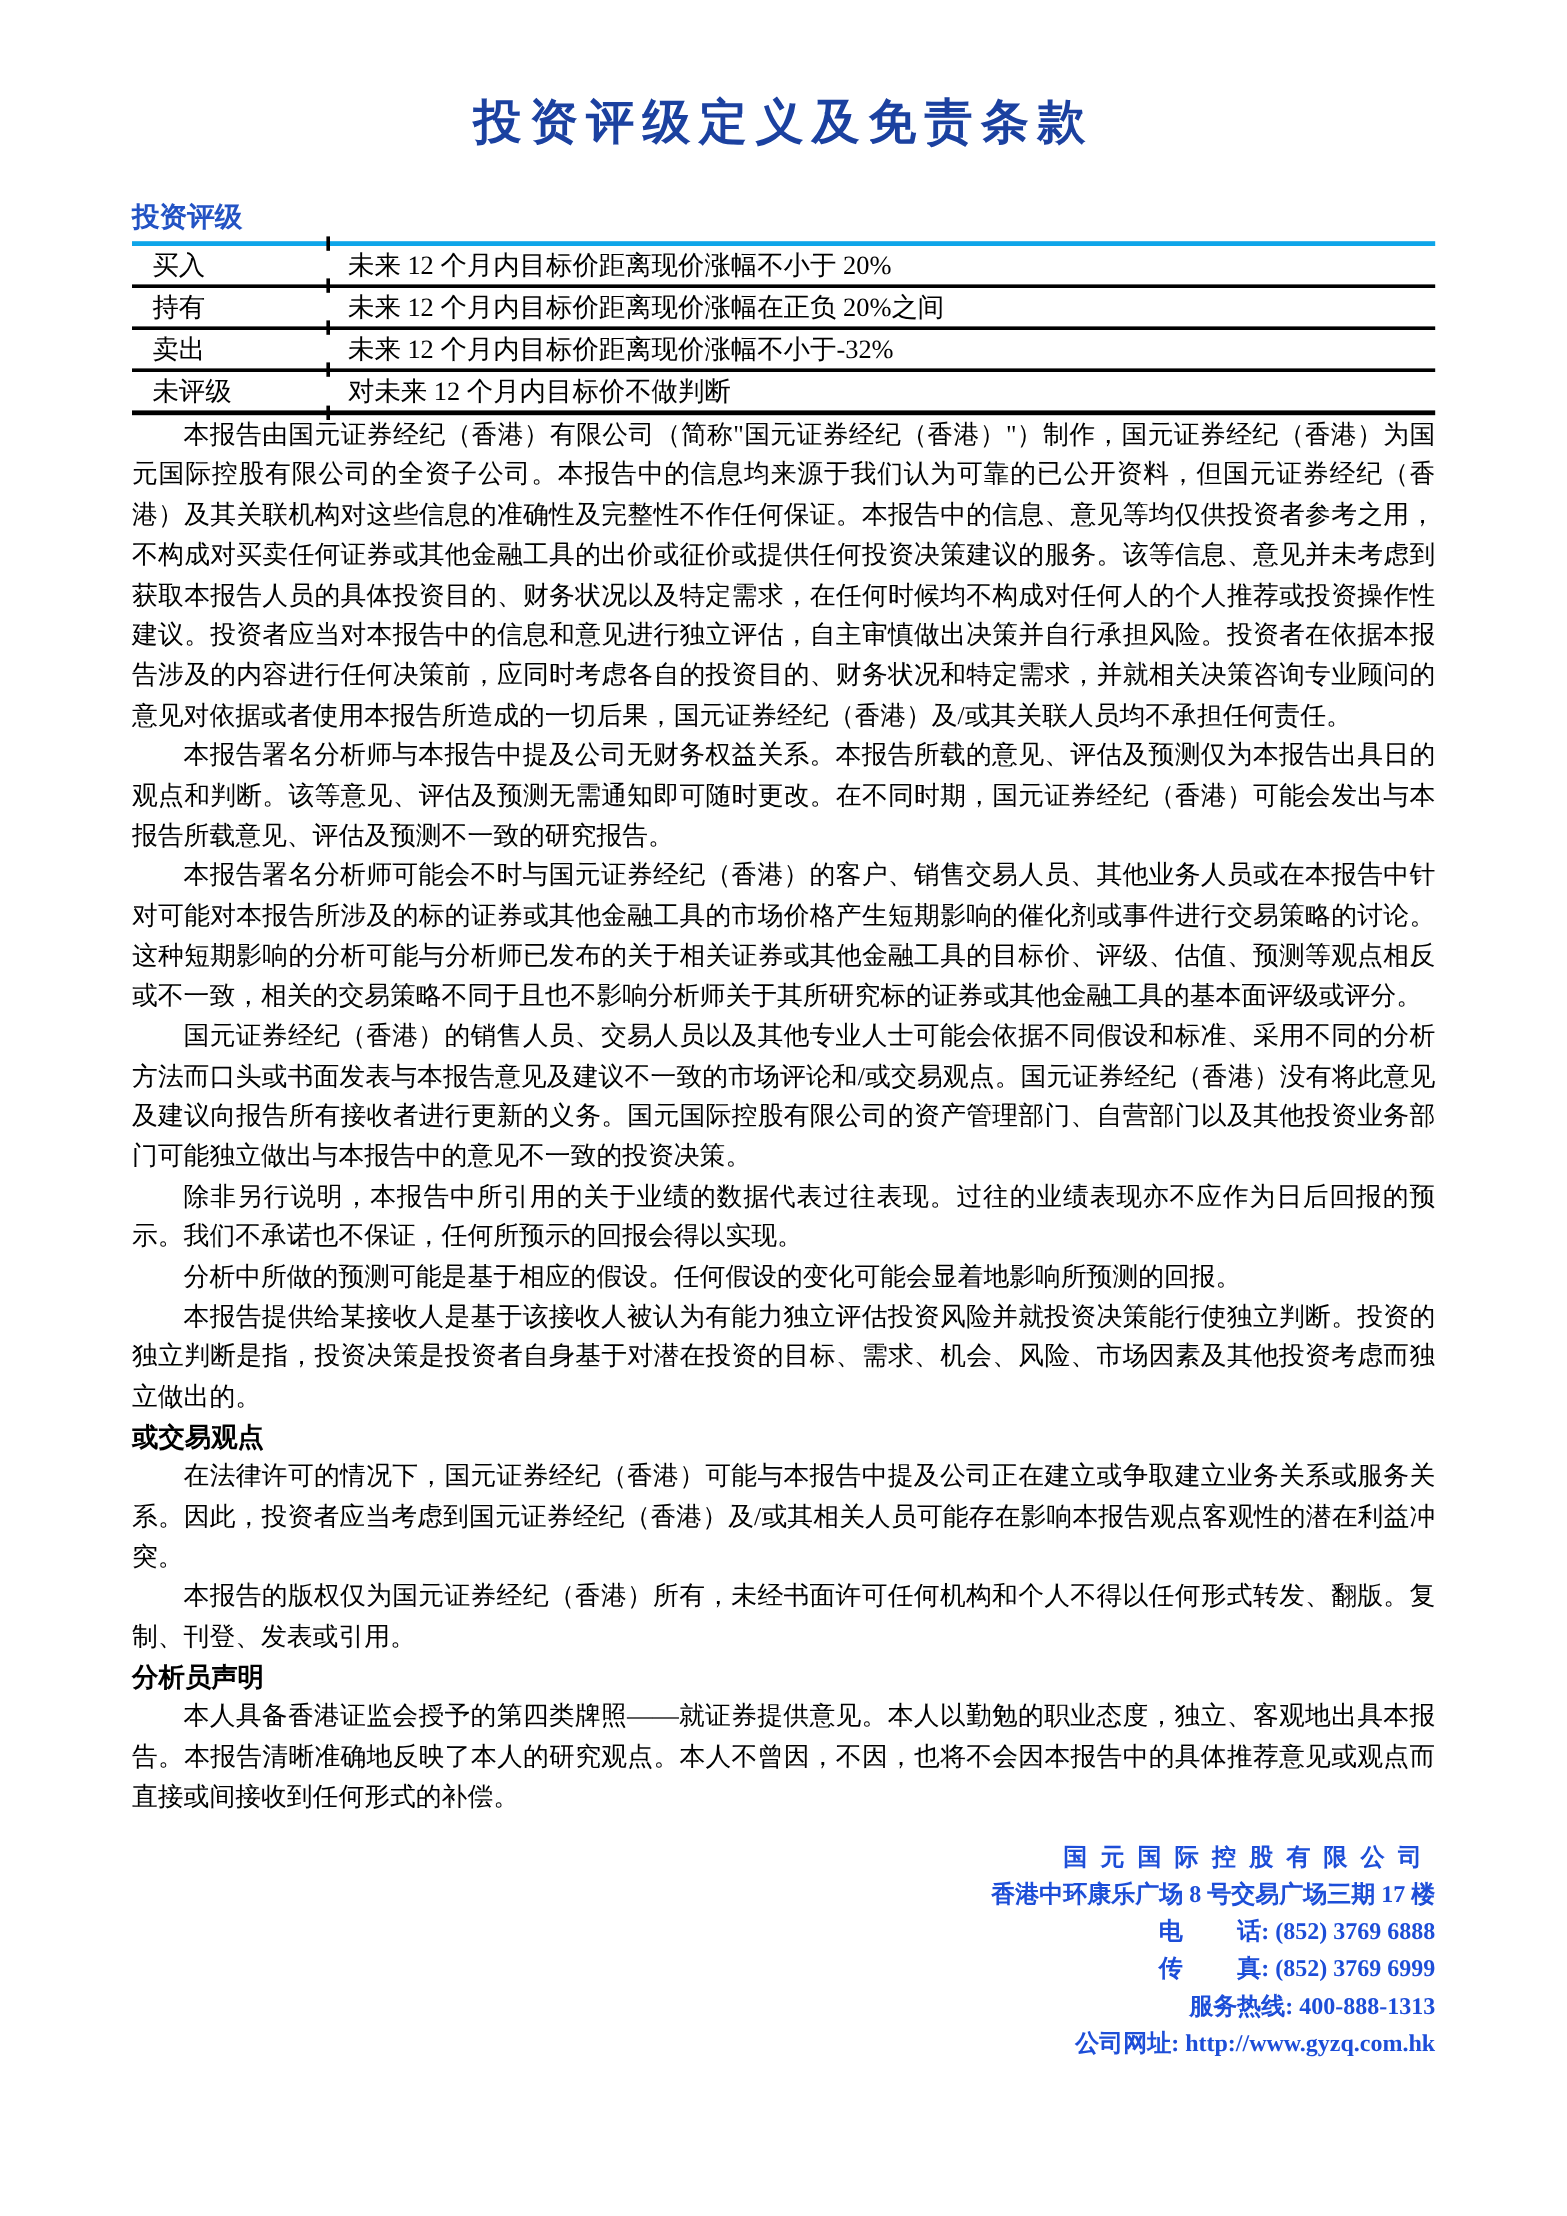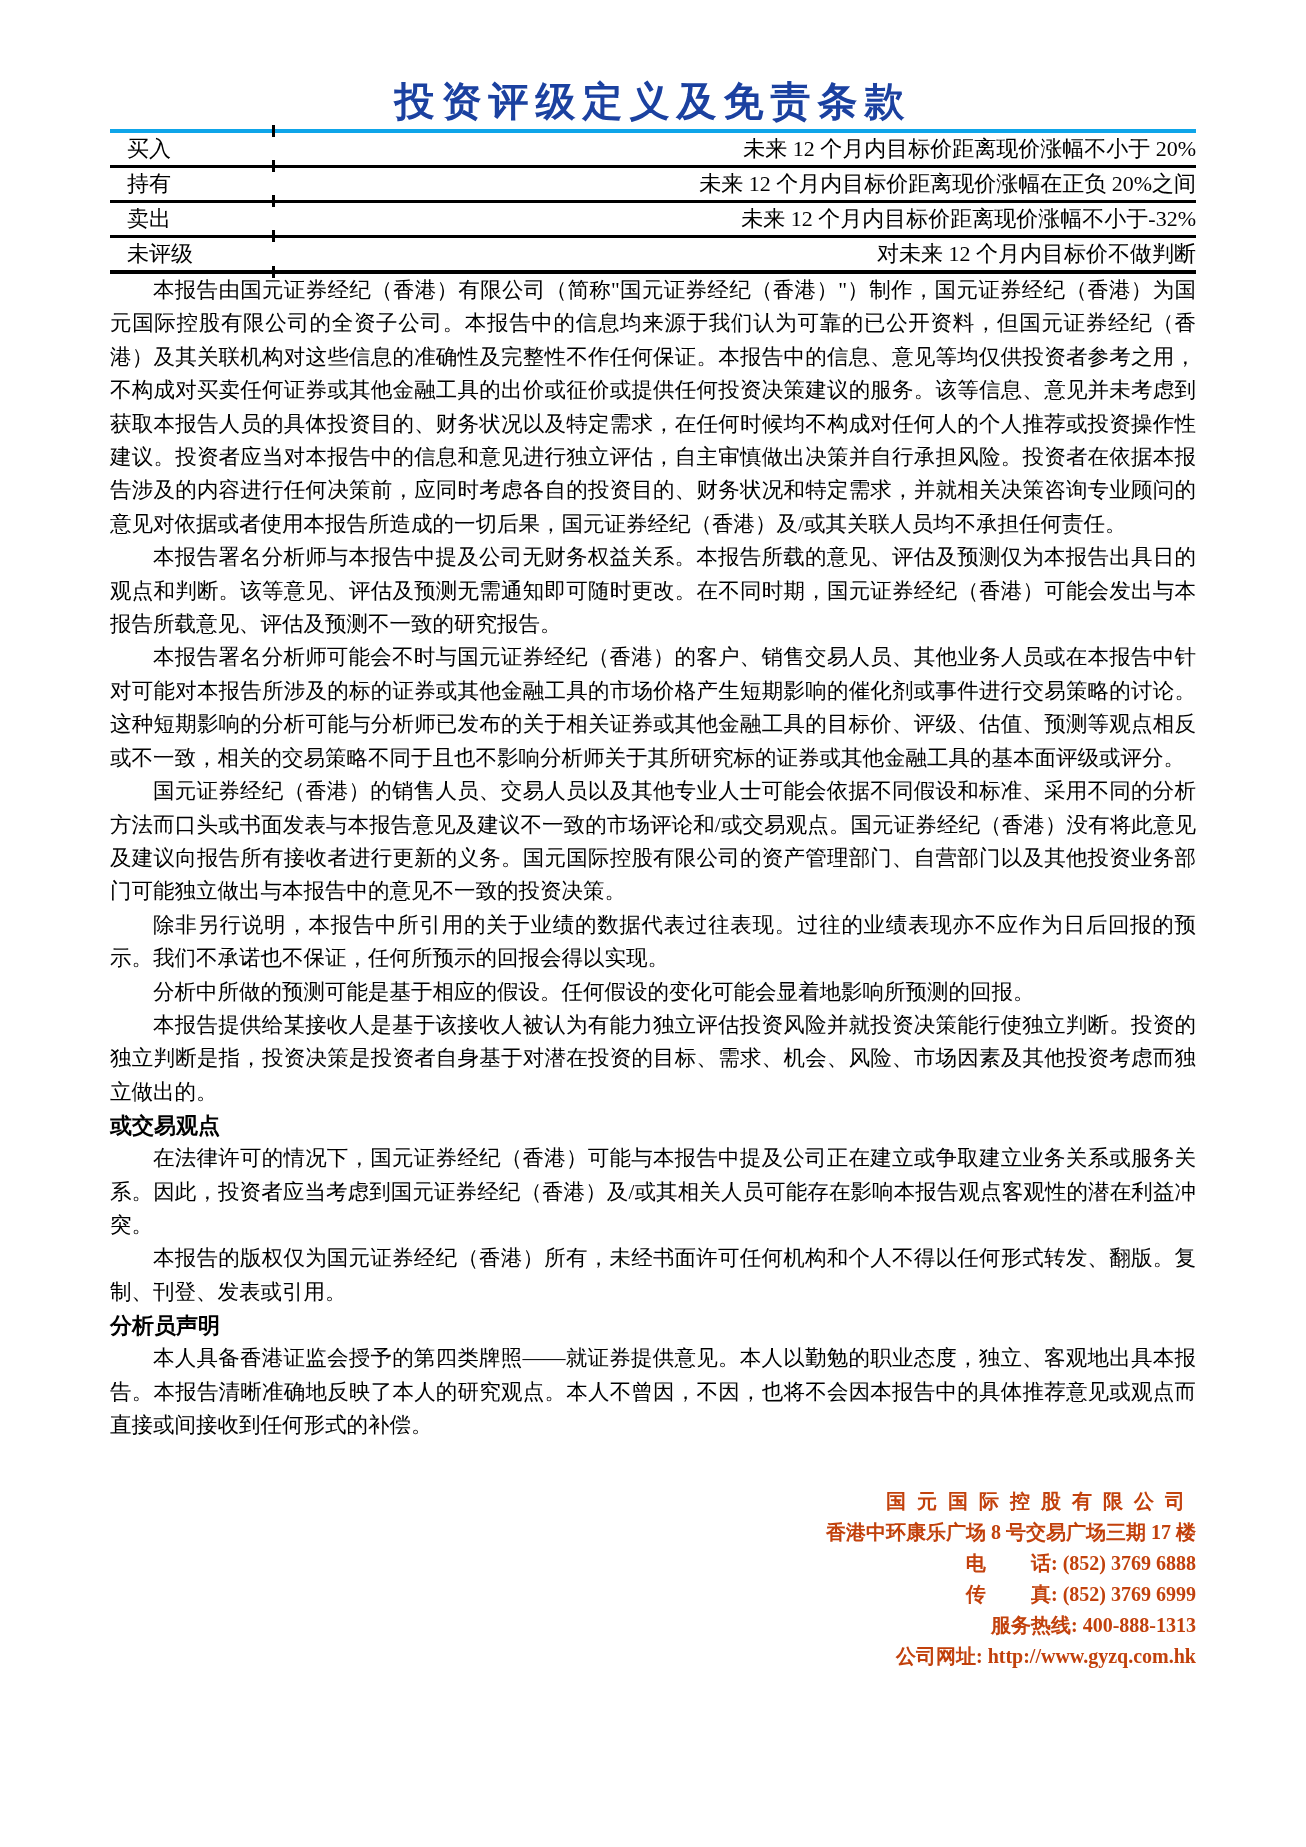--- a/index.html
+++ b/index.html
@@ -60,63 +60,64 @@
   .rating-table::after {
     content: "";
     position: absolute;
     left: 162px;
     bottom: -8px;
     width: 3px;
     height: 12px;
     background: #000;
   }
   .rating-label { width: 163px; padding-left: 17px; box-sizing: border-box; }
-  .rating-def  { flex: 1; padding-left: 17px; text-align: right; }
+  .rating-def  { flex: 1; padding-left: 17px; }
 
   .disclaimer-head { margin-top: 44px; margin-bottom: 8px; }
   .sub-head {
     margin: 0;
     font-size: 22px;
     font-weight: bold;
     color: #000;
     line-height: 33px;
   }
   .body-text p {
     margin: 0;
     font-size: 21.5px;
     line-height: 33.4px;
     text-align: justify;
     text-indent: 2em;
   }
 
   
   .footer {
-    margin-top: 44px;
+    margin-top: 19px;
     text-align: right;
-    color: #c2410c;
+    color: #1d4ed8;
     font-weight: bold;
     font-size: 20px;
     line-height: 31px;
   }
   .footer .company { letter-spacing: 0.55em; }
   .contact-label {
     display: inline-flex;
     justify-content: space-between;
     width: 4.6em;
     text-align: justify;
   }
   .contact-value { display: inline; }
 </style>
 </head>
 <body>
 
 <div class="page">
 
   <h1 class="doc-title">投资评级定义及免责条款</h1>
 
+  <h2 class="sec-blue ratings-head">投资评级</h2>
 
   <div class="rating-table">
     <div class="rating-row">
       <span class="rating-label">买入</span>
       <span class="rating-def">未来 12 个月内目标价距离现价涨幅不小于 20%</span>
     </div>
     <div class="rating-row">
       <span class="rating-label">持有</span>
       <span class="rating-def">未来 12 个月内目标价距离现价涨幅在正负 20%之间</span>
     </div>

